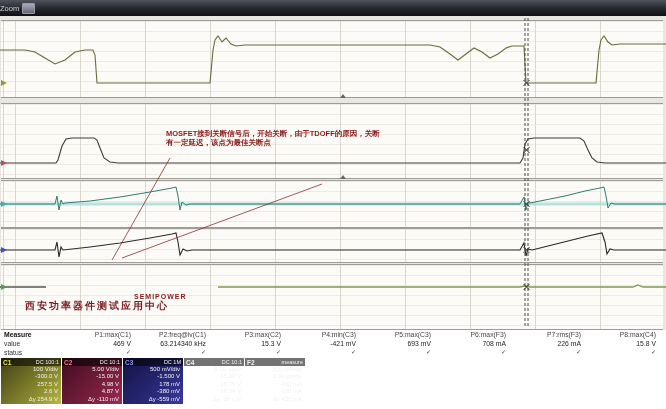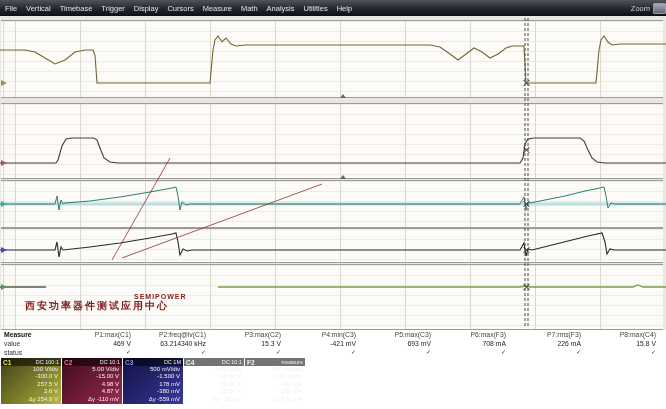--- a/index.html
+++ b/index.html
@@ -73,33 +73,20 @@
   .p-c4 .pid{color:#58d058;}
   .p-f2{background:linear-gradient(135deg,#1c333d,#3a6070 70%,#47758a);}
   .p-f2 .pid{color:#6adcdc;}
 </style>
 </head>
 <body>
 
 <div class="screen">
 
   <div class="menubar">
-    <div class="menu-items" id="menu-items">
-        <span class="menu-item">File</span>
-        <span class="menu-item">Vertical</span>
-        <span class="menu-item">Timebase</span>
-        <span class="menu-item">Trigger</span>
-        <span class="menu-item">Display</span>
-        <span class="menu-item">Cursors</span>
-        <span class="menu-item">Measure</span>
-        <span class="menu-item">Math</span>
-        <span class="menu-item">Analysis</span>
-        <span class="menu-item">Utilities</span>
-        <span class="menu-item">Help</span>
-      </div>
     <div class="zoom-box">
       <span>Zoom</span>
       <span class="zoom-icon"></span>
     </div>
   </div>
 
   <div class="plot">
     <div class="section" id="secA"></div>
     <div class="section" id="secB"></div>
     <div class="section" id="secC"></div>
@@ -126,20 +113,22 @@
       <path d="M523.5 284 L529.5 290 M529.5 284 L523.5 290" class="xmark"></path>
       <path d="M1 80 L7 83 L1 86 Z" fill="#9a9a35"></path>
       <path d="M1 160 L7 163 L1 166 Z" fill="#c04868"></path>
       <path d="M1 201 L7 204 L1 207 Z" fill="#3ab0b0"></path>
       <path d="M1 247 L7 250 L1 253 Z" fill="#4050c0"></path>
       <path d="M1 284 L7 287 L1 290 Z" fill="#4da04d"></path>
       <path d="M340 98 L346 98 L343 94 Z" fill="#666"></path>
       <path d="M340 179 L346 179 L343 175 Z" fill="#666"></path>
     </svg>
 
+  <div class="note" id="note1">MOSFET接到关断信号后，开始关断，由于TDOFF的原因，关断
+有一定延迟，该点为最佳关断点</div>
   <div class="note" id="brand">SEMIPOWER</div>
   <div class="note" id="brandcn">西安功率器件测试应用中心</div>
 
   <div class="measure">
     <div class="mlabels">
       <div class="b">Measure</div>
       <div>value</div>
       <div>status</div>
     </div>
     <div class="mcols" id="mcols">

